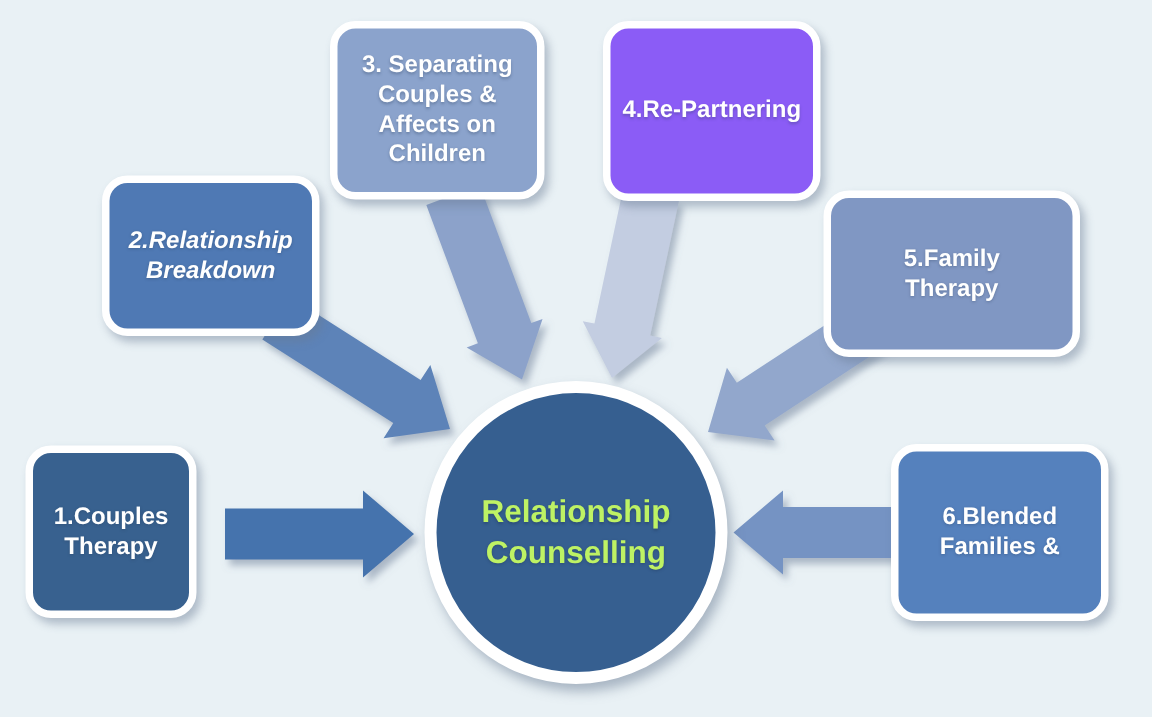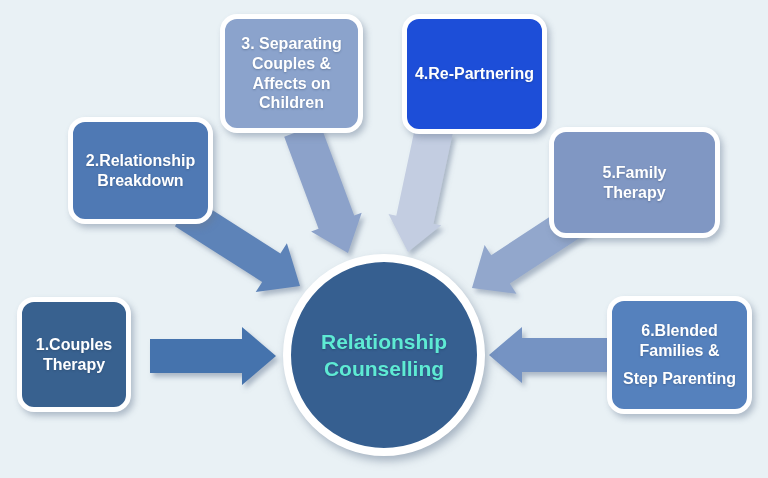--- a/index.html
+++ b/index.html
@@ -37,35 +37,35 @@
   }
   .node-label, .node-label2 { white-space: pre-line; }
   .node-label2:empty { display: none; }
   .node-label2 { margin-top: 9px; }
 
   .node-1 { left: 17px;  top: 297px; width: 114px; height: 115px; }
   .node-2 { left: 68px;  top: 117px; width: 145px; height: 107px; }
   .node-3 { left: 220px; top: 14px;  width: 143px; height: 119px; }
   .node-4 { left: 402px; top: 14px;  width: 145px; height: 120px; }
   .node-5 { left: 549px; top: 127px; width: 171px; height: 111px; }
-  .node-6 { left: 607px; top: 296px; width: 145px; height: 118px; }
+  .node-6 { left: 594px; top: 296px; width: 145px; height: 118px; }
 
   .center-circle {
     position: absolute;
     left: 283px; top: 254px;
     width: 202px; height: 202px;
     box-sizing: border-box;
     border: 8px solid #ffffff;
     border-radius: 50%;
     box-shadow: 3px 5px 8px rgba(104,121,146,0.5);
     display: flex;
     align-items: center;
     justify-content: center;
     text-align: center;
-    color: #5eead4;
+    color: #bef264;
     font-weight: bold;
     font-size: 21px;
     line-height: 1.3;
     text-shadow: 0 1px 2px rgba(30,50,80,0.4);
   }
   .center-label { white-space: pre-line; }
 </style>
 </head>
 <body>
 
@@ -84,49 +84,48 @@
     <polygon filter="url(#arrowShadow)" points="572.7,201.8 491.2,255.2 484.6,245.1 472,288 516.4,293.7 509.8,283.6 591.3,230.2" fill="#92a7cc"></polygon>
     <polygon filter="url(#arrowShadow)" points="612,338 522,338 522,327 489,355 522,383 522,372 612,372" fill="#7593c3"></polygon>
   </svg>
 
   <div class="node node-1" style="background-color: rgb(56, 97, 143);">
     <div class="node-label">1.Couples
 Therapy</div>
 
   </div>
 
-  <div class="node node-2" style="background-color: rgb(79, 121, 180);">
+  <div class="node node-2" style="background-color: rgb(79, 121, 180); font-style: italic;">
     <div class="node-label">2.Relationship
 Breakdown</div>
 
   </div>
 
   <div class="node node-3" style="background-color: rgb(139, 163, 204); justify-content: center;">
     <div class="node-label">3. Separating
 Couples &amp;
 Affects on
 Children</div>
 
   </div>
 
-  <div class="node node-4" style="background-color: #1d4ed8;">
+  <div class="node node-4" style="background-color: #8b5cf6;">
     <div class="node-label">4.Re-Partnering</div>
 
   </div>
 
   <div class="node node-5" style="background-color: rgb(128, 151, 195);">
     <div class="node-label">5.Family
 Therapy</div>
 
   </div>
 
   <div class="node node-6" style="background-color: rgb(85, 129, 189);">
     <div class="node-label">6.Blended
 Families &amp;</div>
-    <div class="node-label2">Step Parenting</div>
   </div>
 
   <div class="center-circle" style="background-color: rgb(54, 95, 144);">
     <div class="center-label">Relationship
 Counselling</div>
   </div>
 
 </div>
 
 </body></html>

